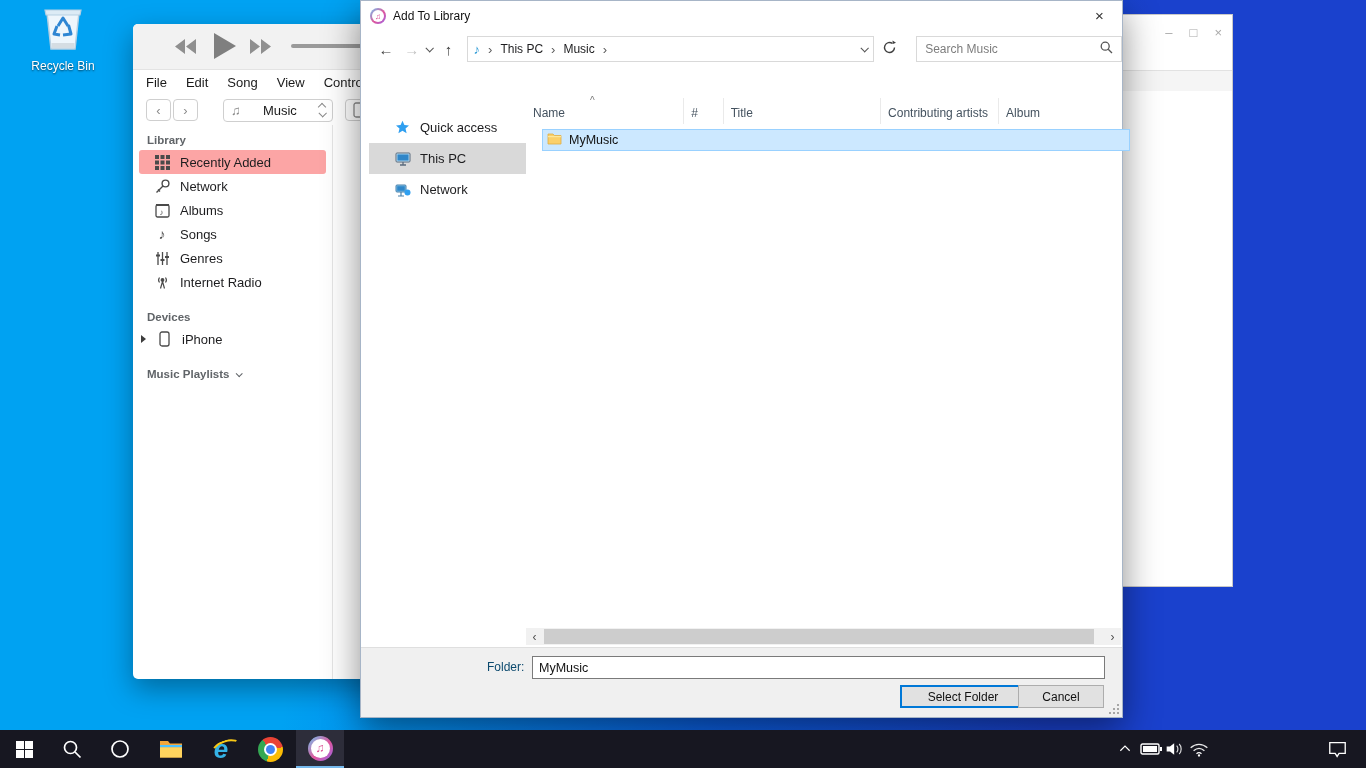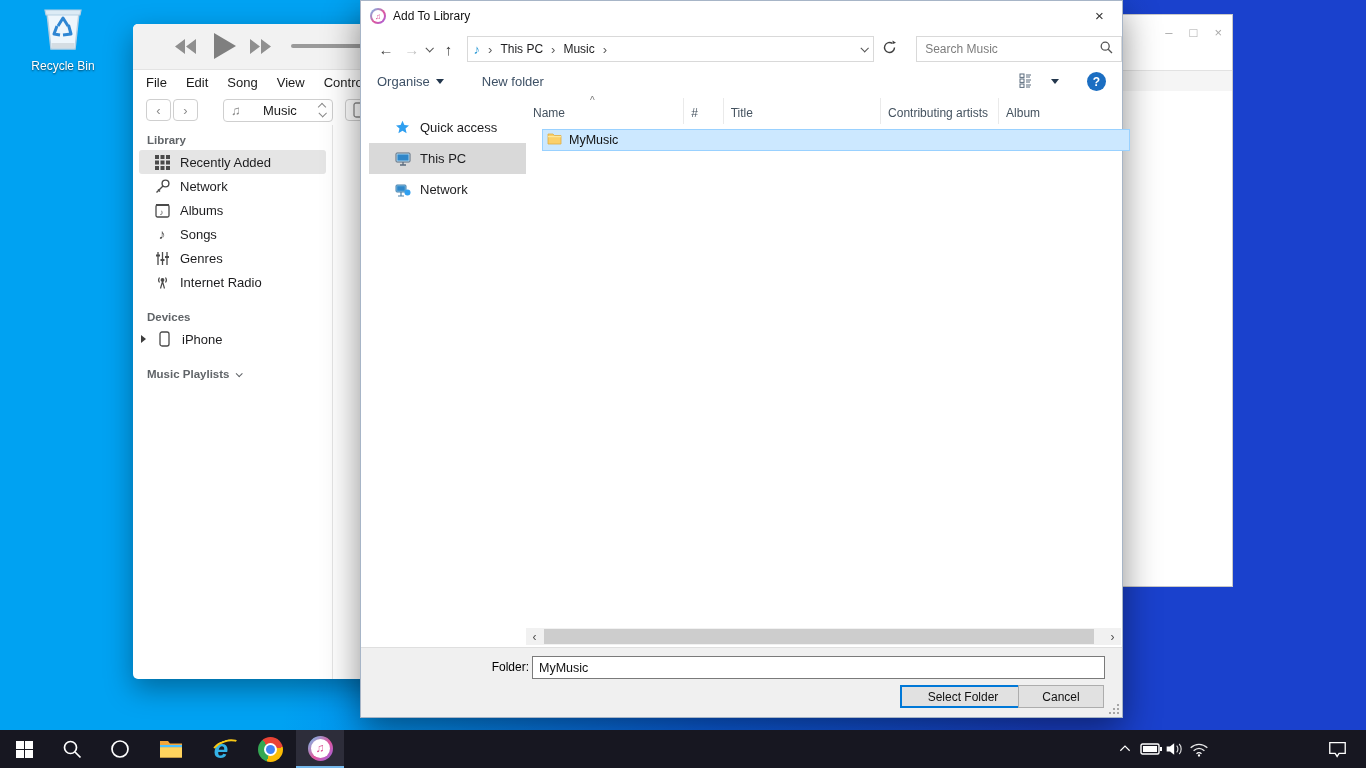--- a/index.html
+++ b/index.html
@@ -17,21 +17,21 @@
                 border-radius:5px; box-shadow:0 10px 28px rgba(0,0,0,.35); z-index:2; overflow:hidden; }
   .it-controls { position:absolute; left:0; top:0; right:0; height:46px; background:#f2f2f2; border-bottom:1px solid #e3e3e3; }
   .it-menubar { position:absolute; left:0; top:46px; right:0; height:25px; background:#fff; display:flex; align-items:center; padding-left:13px; gap:19px; font-size:13px; color:#1a1a1a; }
   .it-navrow { position:absolute; left:0; top:71px; right:0; height:30px; background:#fff; display:flex; align-items:center; padding-left:13px; }
   .it-btn { width:25px; height:22px; border:1px solid #cfcfcf; background:#fff; border-radius:4px; display:flex; align-items:center; justify-content:center; color:#8a8a8a; font-size:13px; }
   .it-sel { margin-left:25px; width:110px; height:23px; border:1px solid #cfcfcf; border-radius:4px; display:flex; align-items:center; padding:0 7px; gap:6px; font-size:13px; color:#1a1a1a; }
   .it-body { position:absolute; left:0; top:101px; right:0; bottom:0; display:flex; }
   .it-side { width:200px; border-right:1px solid #e6e6e6; padding-top:4px; }
   .side-hdr { font-size:11.5px; font-weight:bold; color:#606468; padding:5px 0 4px 14px; }
   .it-item { height:24px; display:flex; align-items:center; gap:9px; padding-left:14px; margin:0 6px; border-radius:3px; font-size:13px; color:#1d1d1f; }
-  .it-item.sel { background:#e5e5e5; }
+  .it-item.sel { background:#fca5a5; }
   .it-item .ic { width:18px; display:flex; justify-content:center; color:#4a4a4a; }
   .tri-r { width:0; height:0; border-left:5px solid #3c3c3c; border-top:4px solid transparent; border-bottom:4px solid transparent; }
 
   
   .bg-win { left:1040px; top:14px; width:193px; height:573px; background:#fff; border:1px solid #c9c9c9; z-index:2; }
   .bg-cap { position:absolute; top:10px; right:10px; display:flex; gap:17px; color:#a9a9a9; font-size:13px; }
   .bg-box { position:absolute; left:-20px; top:20px; width:68px; height:25px; border:1px solid #d4d4d4; border-radius:4px; background:#fff; }
   .bg-div { position:absolute; left:0; right:0; top:55px; height:1px; background:#e2e2e2; }
   .bg-ribbon { position:absolute; left:0; right:0; top:56px; height:20px; background:#f5f5f5; }
 
@@ -61,21 +61,21 @@
   .nav-item .ic { width:17px; display:flex; justify-content:center; }
   .filelist { position:relative; flex:1; }
   .hdr-row { position:absolute; left:0; top:2px; right:0; height:26px; display:flex; font-size:12px; color:#44525f; }
   .hcol { display:flex; align-items:flex-end; padding:0 0 4px 7px; border-right:1px solid #eaeaea; position:relative; }
   .sortcaret { position:absolute; top:-3px; left:64px; color:#777; font-size:10px; }
   .filerow { position:absolute; left:16px; top:33px; width:588px; height:22px; background:#cce8ff; border:1px solid #99d1ff; display:flex; align-items:center; gap:7px; padding-left:4px; font-size:12.5px; color:#111; }
   .hscroll { position:absolute; left:0; right:1px; bottom:2px; height:17px; background:#f1f1f1; }
   .hs-arrow { position:absolute; top:0; width:17px; height:17px; display:flex; align-items:center; justify-content:center; color:#505050; font-size:12px; }
   .hs-thumb { position:absolute; left:18px; top:1px; width:550px; height:15px; background:#cdcdcd; }
   .dlg-footer { position:absolute; left:0; bottom:0; right:0; height:70px; background:#f0f0f0; border-top:1px solid #dfdfdf; }
-  .f-lbl { position:absolute; left:126px; top:12px; width:42px; text-align:right; font-size:12px; color:#000000; }
+  .f-lbl { position:absolute; left:126px; top:12px; width:42px; font-size:12px; color:#0c4a6e; }
   .f-input { position:absolute; left:171px; top:8px; width:573px; height:23px; border:1px solid #7a7a7a; background:#fff; font-size:12.5px; font-family:"Liberation Sans",sans-serif; padding-left:6px; color:#111; outline:none; }
   .btn { position:absolute; top:37px; height:23px; background:#e1e1e1; font-size:12px; color:#111; display:flex; align-items:center; justify-content:center; }
   .btn.default { left:539px; width:126px; border:2px solid #0078d7; }
   .btn.plain { left:657px; width:86px; border:1px solid #adadad; }
   .grip { position:absolute; right:3px; bottom:3px; width:10px; height:10px; }
   .grip i { position:absolute; width:2px; height:2px; background:#a6a6a6; }
 
   
   .taskbar { left:0; bottom:0; width:1366px; height:38px; background:#171721; z-index:5; }
   .tb-btn { position:absolute; top:0; width:48px; height:38px; display:flex; align-items:center; justify-content:center; }
@@ -285,42 +285,20 @@
       <input placeholder="Search Music" style="">
       <span>
         <svg width="13" height="13" viewBox="0 0 13 13">
             <circle cx="5.2" cy="5.2" r="4" fill="none" stroke="#555" stroke-width="1.3"></circle>
             <path d="M8.2 8.2 L12 12" stroke="#555" stroke-width="1.3"></path>
           </svg>
       </span>
     </span>
   </div>
 
-  <div class="dlg-tools">
-    <span style="display:flex;align-items:center">
-      <span>Organise</span>
-      <i class="tool-caret"></i>
-    </span>
-    <span style="margin-left:38px">New folder</span>
-    <span style="flex:1"></span>
-    <span style="display:flex;align-items:center;gap:10px;margin-right:28px">
-      <span>
-        <svg width="16" height="15" viewBox="0 0 16 15">
-            <g stroke="#5a6b7d" fill="none">
-              <rect x="1" y="1" width="4" height="3.4"></rect>
-              <rect x="1" y="6" width="4" height="3.4"></rect>
-              <rect x="1" y="11" width="4" height="3.4"></rect>
-              <path d="M7 2 h5 M7 4 h4 M7 7 h5 M7 9 h4 M7 12 h5 M7 14 h4"></path>
-            </g>
-          </svg>
-      </span>
-      <i class="tool-caret"></i>
-    </span>
-    <span style="width:19px;height:19px;border-radius:50%;background:#1b6ec2;color:#fff;font-size:12px;font-weight:bold;display:flex;align-items:center;justify-content:center">?</span>
-  </div>
 
   <div class="dlg-content">
     <div class="dlg-side">
       <div class="nav-item">
         <span class="ic">
           <svg width="15" height="15" viewBox="0 0 15 15">
               <path d="M7.5 0.8 L9.4 5 L14 5.4 L10.5 8.4 L11.6 13.2 L7.5 10.7 L3.4 13.2 L4.5 8.4 L1 5.4 L5.6 5 Z" fill="#2f9ff0"></path>
             </svg>
           </span>
         <span>Quick access</span>

